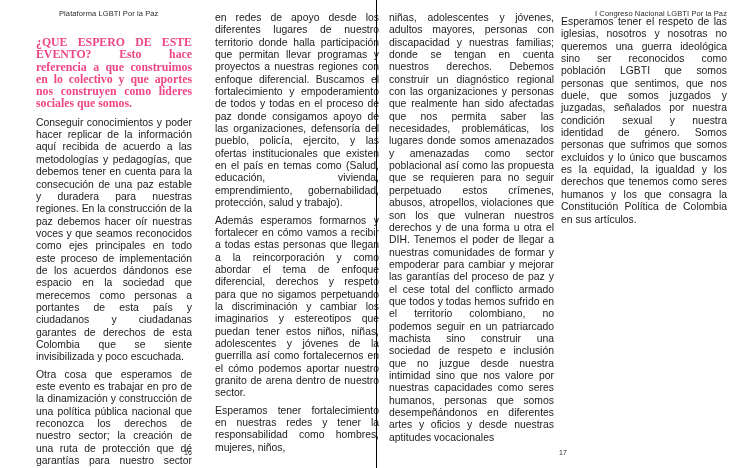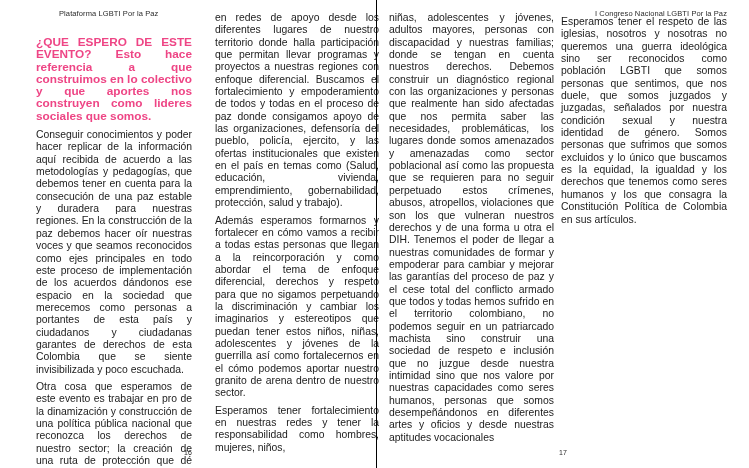--- a/index.html
+++ b/index.html
@@ -71,21 +71,21 @@
 </style>
 </head>
 <body>
 
 <div class="spread">
 
   <div>
     <div class="running-header rh-left">Plataforma LGBTI Por la Paz</div>
 
     <div class="col col-1">
-      <h2 class="pink-heading" style="color: rgb(238, 69, 133);">¿QUE ESPERO DE ESTE EVENTO? Esto hace referencia a que construimos en lo colectivo y que aportes nos construyen como lideres sociales que somos.</h2>
+      <h2 class="pink-heading" style="color: rgb(238, 69, 133); font-family: Liberation Serif, serif;">¿QUE ESPERO DE ESTE EVENTO? Esto hace referencia a que construimos en lo colectivo y que aportes nos construyen como lideres sociales que somos.</h2>
       <p class="body-par">Conseguir conocimientos y poder hacer replicar de la información aquí recibida de acuerdo a las metodologías y pedagogías, que debemos tener en cuenta para la consecución de una paz estable y duradera para nuestras regiones. En la construcción de la paz debemos hacer oír nuestras voces y que seamos reconocidos como ejes principales en todo este proceso de implementación de los acuerdos dándonos ese espacio en la sociedad que merecemos como personas a portantes de esta país y ciudadanos y ciudadanas garantes de derechos de esta Colombia que se siente invisibilizada y poco escuchada.</p>
       <p class="body-par">Otra cosa que esperamos de este evento es trabajar en pro de la dinamización y construcción de una política pública nacional que reconozca los derechos de nuestro sector; la creación de una ruta de protección que dé garantías para nuestro sector poblacional buscando trabajar</p>
     </div>
 
     <div class="col col-2">
       <p class="body-par">en redes de apoyo desde los diferentes lugares de nuestro territorio donde halla participación que permitan llevar programas y proyectos a nuestras regiones con enfoque diferencial. Buscamos el fortalecimiento y empoderamiento de todos y todas en el proceso de paz donde consigamos apoyo de las organizaciones, defensoría del pueblo, policía, ejercito, y las ofertas institucionales que existen en el país en temas como (Salud, educación, vivienda, emprendimiento, gobernabilidad, protección, salud y trabajo).</p>
       <p class="body-par">Además esperamos formarnos y fortalecer en cómo vamos a recibir a todas estas personas que llegan a la reincorporación y como abordar el tema de enfoque diferencial, derechos y respeto para que no sigamos perpetuando la discriminación y cambiar los imaginarios y estereotipos que puedan tener estos niños, niñas, adolescentes y jóvenes de la guerrilla así como fortalecernos en el cómo podemos aportar nuestro granito de arena dentro de nuestro sector.</p>
       <p class="body-par">Esperamos tener fortalecimiento en nuestras redes y tener la responsabilidad como hombres, mujeres, niños,</p>
     </div>
 

